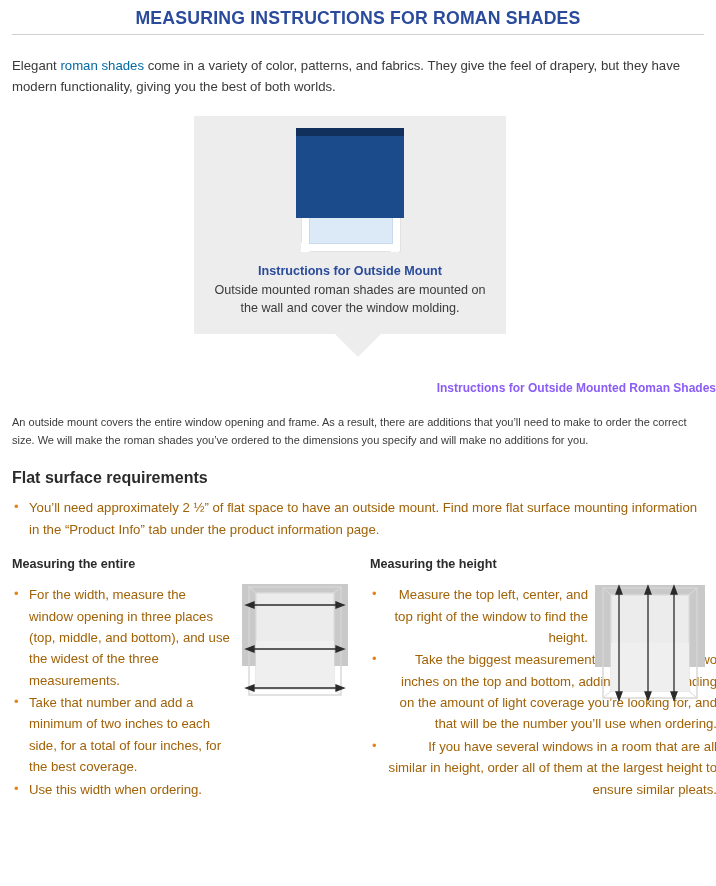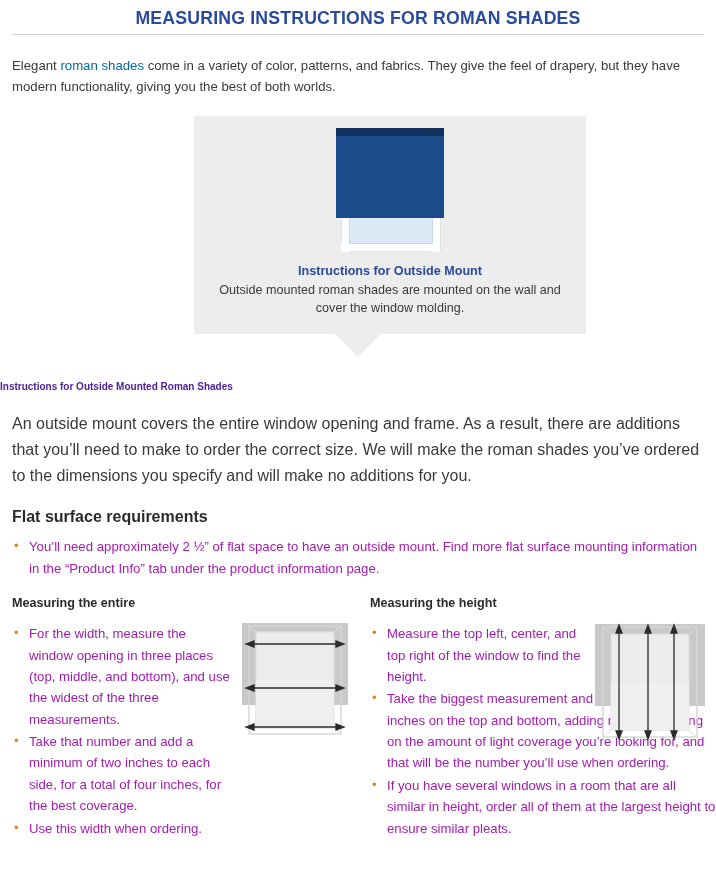--- a/index.html
+++ b/index.html
@@ -51,21 +51,21 @@
   .callout-wrap {
     position: relative;
     margin: 18px auto 0 auto;
     width: 328px;
   }
   .callout {
     background: #ededed;
     padding: 12px 14px 16px 14px;
     text-align: center;
     box-sizing: border-box;
-    width: 392px;
+    width: 312px;
   }
   .callout-arrow {
     width: 0;
     height: 0;
     margin: 0 auto;
     border-left: 23px solid transparent;
     border-right: 23px solid transparent;
     border-top: 23px solid #ededed;
   }
 
@@ -127,30 +127,30 @@
   .callout-text {
     font-size: 12.6px;
     line-height: 1.42;
     color: #3a3a3a;
     margin: 0;
     text-align: center;
   }
 
   
   .section-heading {
-    text-align: left;
-    font-size: 10px;
-    font-weight: bold;
-    color: #4c1d95;
+    text-align: right;
+    font-size: 12px;
+    font-weight: bold;
+    color: #8b5cf6;
     margin: 24px 0 0 0;
   }
 
   .body-para {
     margin: 19px 12px 10px 12px;
-    font-size: 16px;
+    font-size: 11px;
     line-height: 1.62;
     color: #3a3a3a;
   }
 
   .sub-heading {
     margin: 20px 12px 0 12px;
     font-size: 16px;
     font-weight: bold;
     color: #2b2b2b;
   }
@@ -159,21 +159,21 @@
   ul.blist {
     list-style: none;
     margin: 10px 12px 0 12px;
     padding: 0;
   }
   ul.blist li {
     position: relative;
     padding-left: 17px;
     font-size: 13.2px;
     line-height: 1.62;
-    color: #a21caf;
+    color: #a16207;
     margin: 0 0 1px 0;
   }
   ul.blist li::before {
     content: "\2022";
     position: absolute;
     left: 2px;
     top: -1px;
     color: #e8831a;
     font-size: 13px;
   }
@@ -193,21 +193,21 @@
   .col h4 {
     margin: 0 0 0 12px;
     font-size: 12.6px;
     font-weight: bold;
     color: #2b2b2b;
   }
   .col ul.blist {
     margin: 13px 0 0 12px;
     width: 218px;
   }
-  .col-right ul.blist { width: 218px; }
+  .col-right ul.blist { width: 218px; text-align: right; }
   .col-right ul.blist li.wide { width: 330px; }
 
   
   .diagram {
     position: absolute;
     top: 21px;
   }
   .diagram-width  { left: 236px; }
   .diagram-height { left: 232px; }
 

